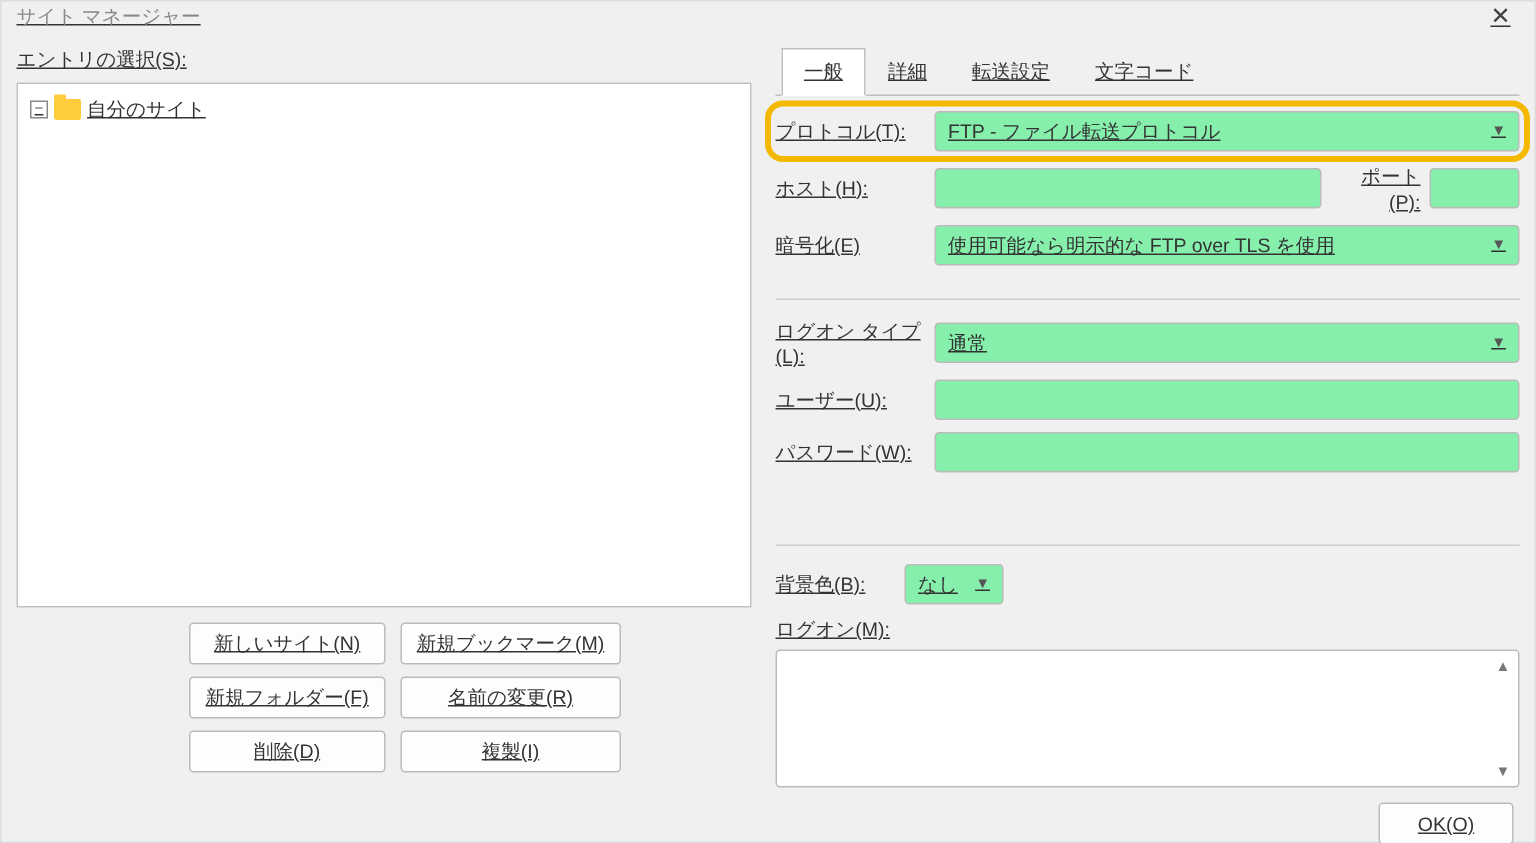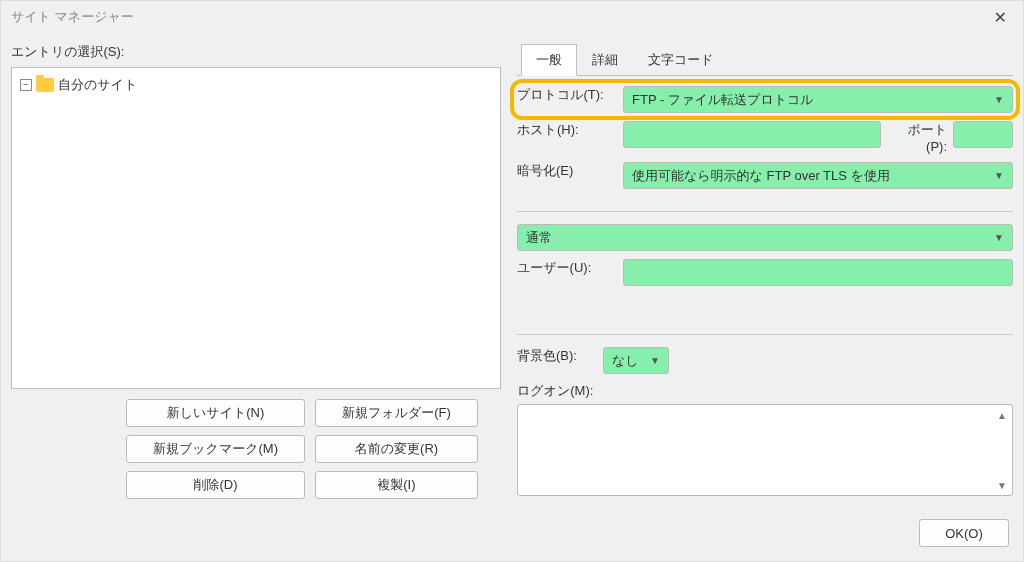--- a/index.html
+++ b/index.html
@@ -15,20 +15,21 @@
     overflow: hidden;
     color: #333;
   }
   .dialog {
     width: 1024px;
     height: 562px;
     background: #f0f0f0;
     display: flex;
     flex-direction: column;
     border: 1px solid #ddd;
+    text-decoration: underline;
   }
   .titlebar {
     height: 32px;
     display: flex;
     align-items: center;
     padding: 0 10px;
     color: #888;
     font-size: 13px;
     justify-content: space-between;
   }
@@ -128,21 +129,21 @@
   }
   .btn {
     background: #fdfdfd;
     border: 1px solid #bbb;
     border-radius: 3px;
     height: 28px;
     display: inline-flex;
     align-items: center;
     justify-content: center;
     cursor: pointer;
-    padding: 0 26px;
+    padding: 0 10px;
     white-space: nowrap;
   }
   .right {
     flex: 1;
     display: flex;
     flex-direction: column;
   }
   .tabs {
     display: flex;
     gap: 0;
@@ -171,20 +172,21 @@
   }
   .tab-body {
     border-top: 1px solid #bfbfbf;
     padding-top: 10px;
     flex: 1;
     display: flex;
     flex-direction: column;
   }
   .form-row {
     display: flex;
+    align-items: center;
     margin-bottom: 8px;
     gap: 6px;
   }
   .form-label {
     width: 100px;
     text-align: left;
   }
   .select, .input {
     background: #86efac;
     border: 1px solid #bbb;
@@ -264,32 +266,33 @@
       <div class="tree">
         <div class="tree-row">
           <span class="toggle">−</span>
           <span class="folder-icon"></span>
           <span>自分のサイト</span>
         </div>
       </div>
 
       <div class="left-buttons">
         <div class="btn">新しいサイト(N)</div>
+        <div class="btn">新規ブックマーク(M)</div>
         <div class="btn">新規フォルダー(F)</div>
-        <div class="btn">新規ブックマーク(M)</div>
         <div class="btn">名前の変更(R)</div>
         <div class="btn">削除(D)</div>
         <div class="btn">複製(I)</div>
       </div>
     </div>
 
     <div class="right">
       <div class="tabs">
         <div class="tab active">一般</div>
         <div class="tab">詳細</div>
+        <div class="tab">転送設定</div>
         <div class="tab">文字コード</div>
       </div>
 
       <div class="tab-body">
 
         <div class="highlight-wrap">
           <div class="form-row" style="margin-bottom:0">
             <div class="form-label">プロトコル(T):</div>
             <div class="select">
               <span>FTP - ファイル転送プロトコル</span>
@@ -309,31 +312,36 @@
           <div class="form-label">暗号化(E)</div>
           <div class="select">
             <span>使用可能なら明示的な FTP over TLS を使用</span>
             <span class="chev">▼</span>
           </div>
         </div>
 
         <div class="sep"></div>
 
         <div class="form-row">
+          <div class="form-label">ログオン タイプ(L):</div>
           <div class="select">
             <span>通常</span>
             <span class="chev">▼</span>
           </div>
         </div>
 
         <div class="form-row">
           <div class="form-label">ユーザー(U):</div>
           <div class="input"></div>
         </div>
 
+        <div class="form-row">
+          <div class="form-label">パスワード(W):</div>
+          <div class="input"></div>
+        </div>
 
         <div class="sep" style="margin-top:40px"></div>
 
         <div class="form-row">
           <div class="form-label" style="width:80px">背景色(B):</div>
           <div class="select" style="flex:none;width:66px">
             <span>なし</span>
             <span class="chev">▼</span>
           </div>
         </div>

